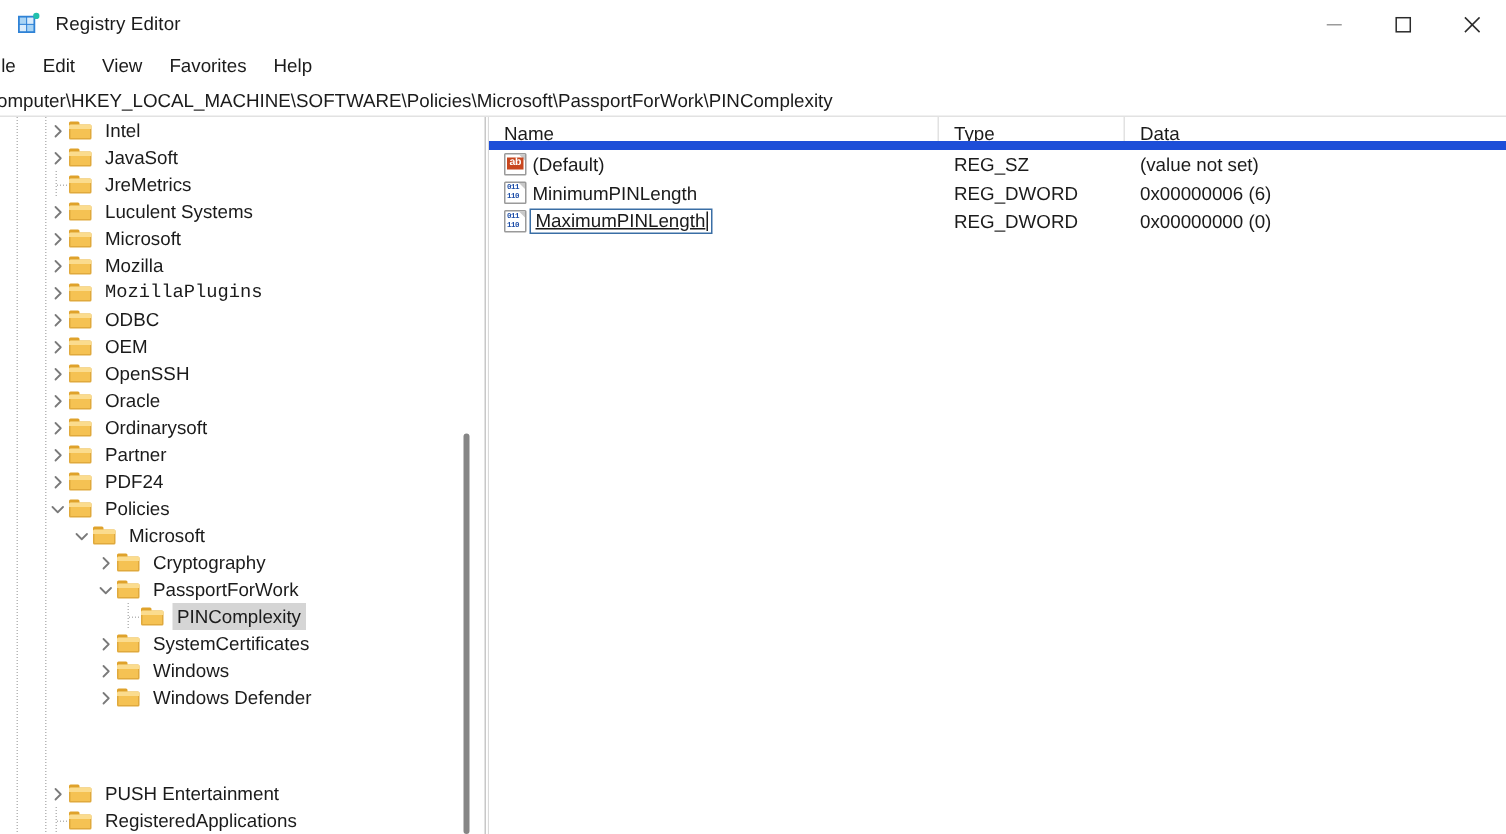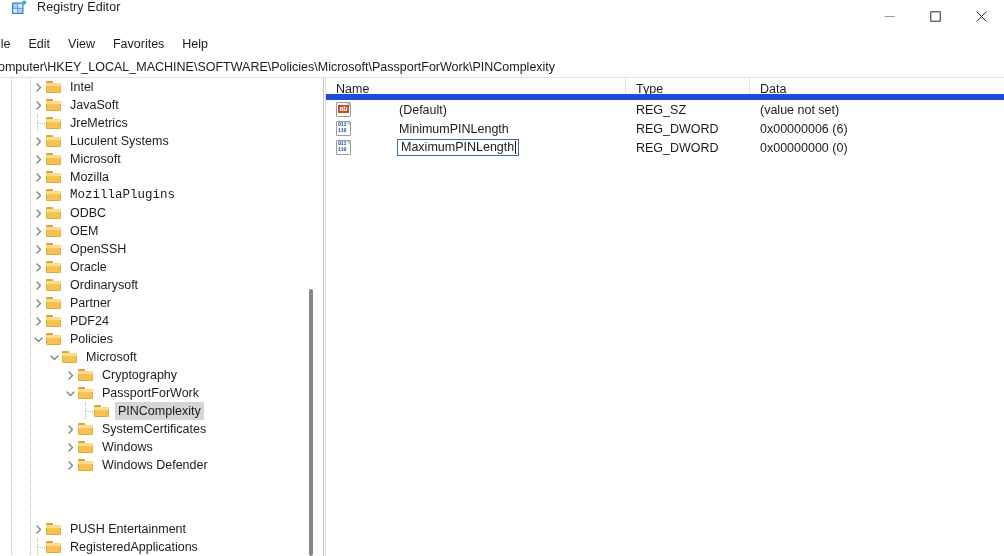--- a/index.html
+++ b/index.html
@@ -15,21 +15,21 @@
     position: relative;
     width: 1004px; height: 556px;
     background: #ffffff;
     display: flex; flex-direction: column;
   }
 
   
   .titlebar {
     height: 32px; flex: 0 0 32px;
     background: #ffffff;
-    display: flex; align-items: flex-start;
+    display: flex; align-items: center;
     position: relative;
   }
   .title-icon {
     width: 16px; height: 16px;
     margin-left: 11px; margin-right: 10px;
     position: relative; flex: 0 0 16px;
   }
   .title-text {
     font-size: 12.5px; color: #1b1b1b;
     letter-spacing: 0.1px;
@@ -222,21 +222,20 @@
   .list-row {
     height: 19px;
     display: flex; align-items: center;
     white-space: nowrap;
   }
   .cell-name {
     width: 300px; flex: 0 0 300px;
     display: flex; align-items: center;
     padding-left: 10px;
     min-width: 0;
-    gap: 44px;
   }
   .cell-type {
     width: 124px; flex: 0 0 124px;
     font-size: 12.5px; color: #1b1b1b;
     padding-left: 10px;
   }
   .cell-data {
     flex: 1 1 auto;
     font-size: 12.5px; color: #1b1b1b;
     padding-left: 10px;
@@ -291,20 +290,21 @@
     display: inline-flex; align-items: center;
     border: 1px solid #3a6ea5;
     background: #ffffff;
     height: 17px;
     margin-left: 2px;
     padding: 0 2px 0 3px;
   }
   .rename-box .txt {
     font-size: 12.5px; color: #1b1b1b;
     line-height: 15px;
+    text-decoration: underline;
   }
   .caret {
     display: inline-block;
     width: 1px; height: 13px;
     background: #1b1b1b;
     margin-left: 1px;
   }
 </style>
 </head>
 <body>

